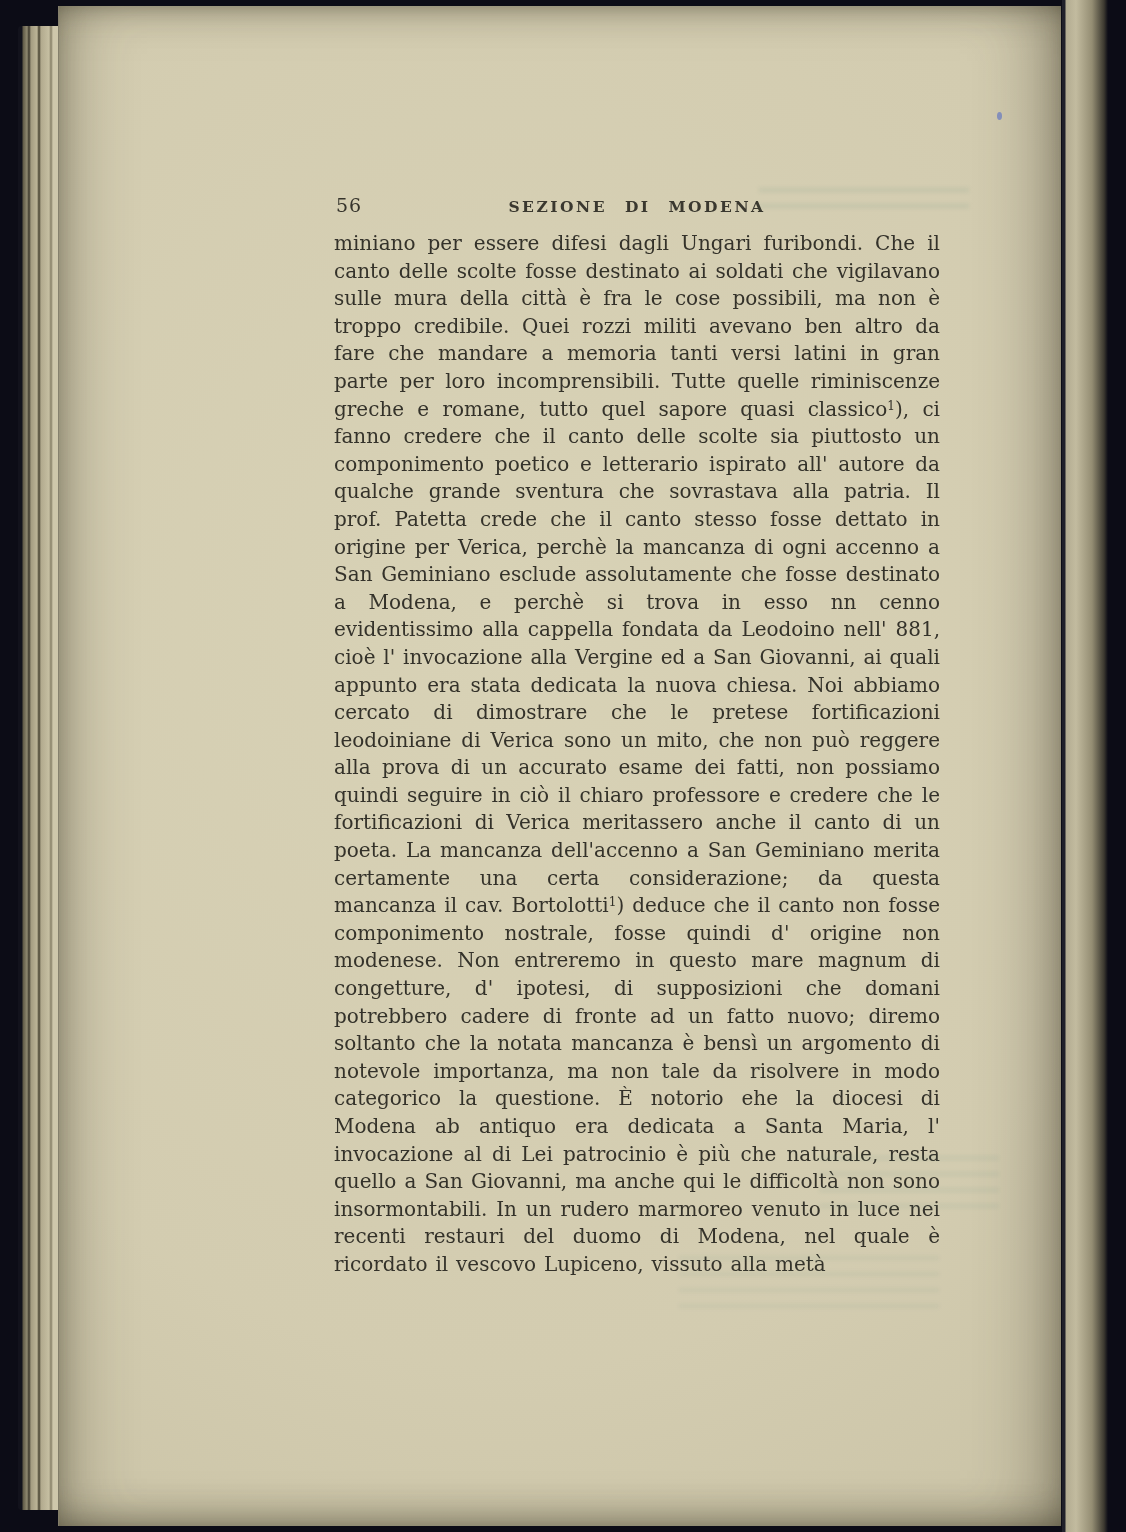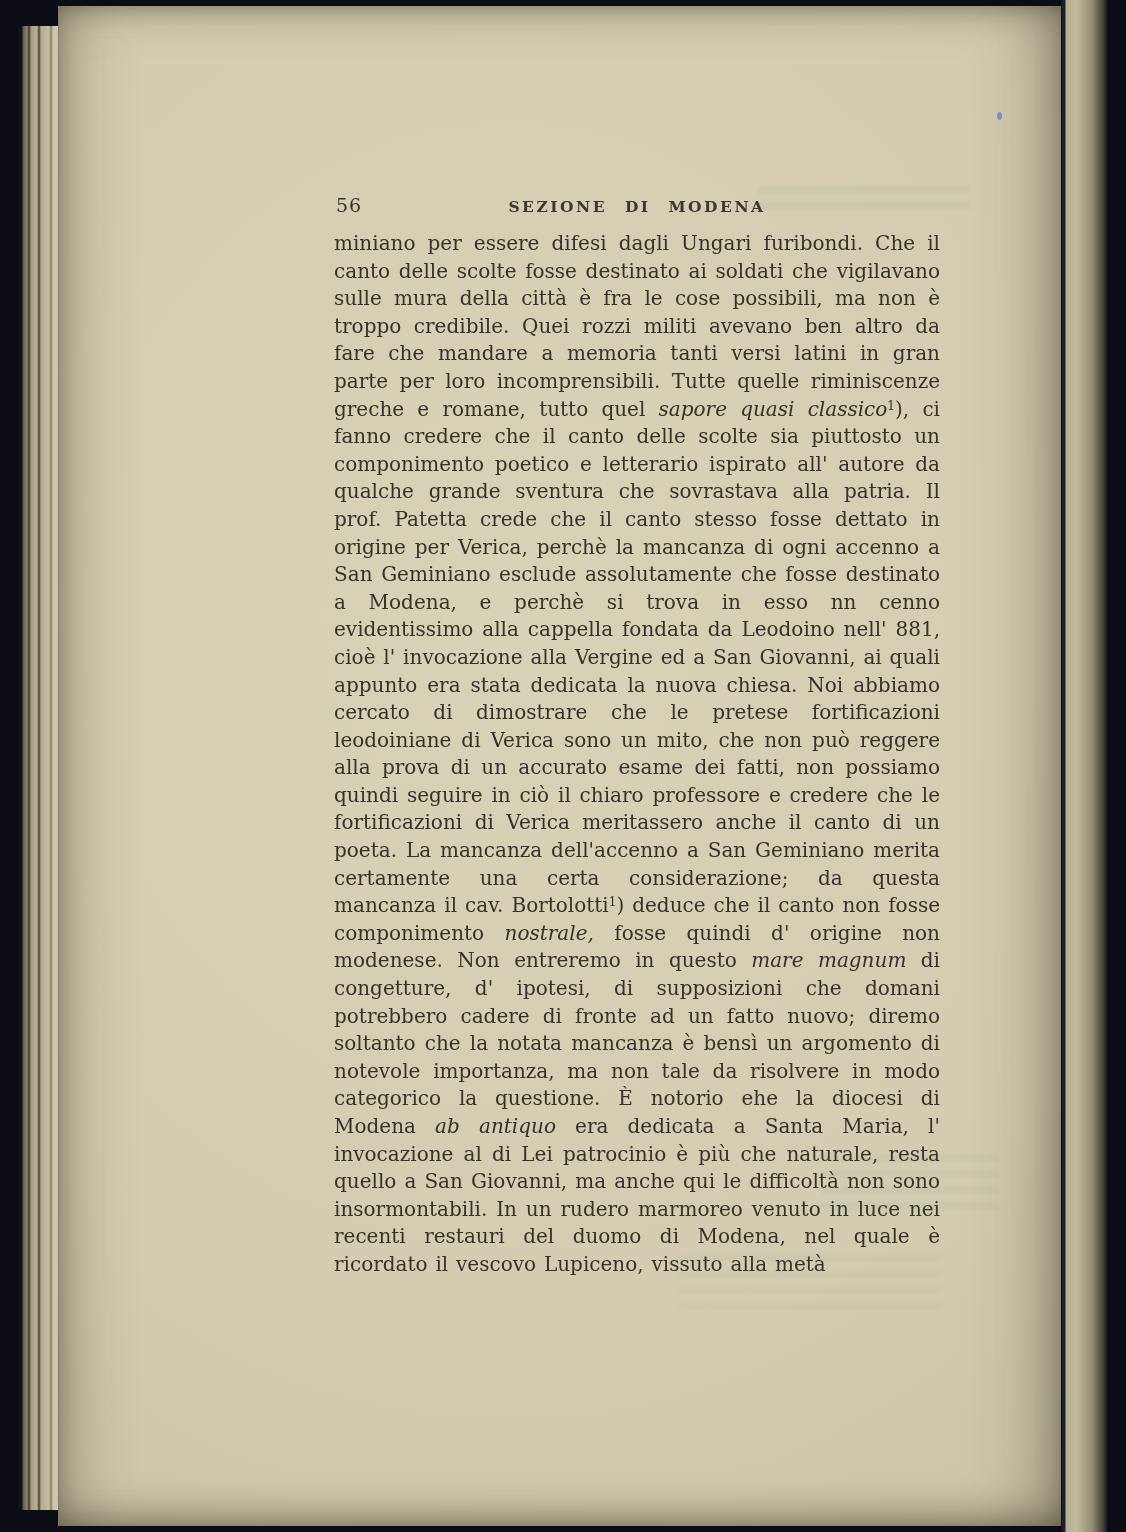--- a/index.html
+++ b/index.html
@@ -74,21 +74,21 @@
   }
 
   .footnote {
     position: absolute; left: 277px; top: 1218px; width: 600px;
     font-size: 17.5px; line-height: 27px;
     text-indent: 46px;
     text-align: justify;
     color: #34322a;
   }
 
-  .it { font-style: italic; }
+  .it { }
   .sc { font-variant: small-caps; letter-spacing: .5px; }
   sup.sup { font-size: 12px; line-height: 0; vertical-align: 6px; }
 
   
   .ghost {
     position: absolute; pointer-events: none;
     background: repeating-linear-gradient(180deg,
       rgba(95,140,125,.14) 0 4px, rgba(95,140,125,0) 4px 16px);
     filter: blur(2px);
   }

